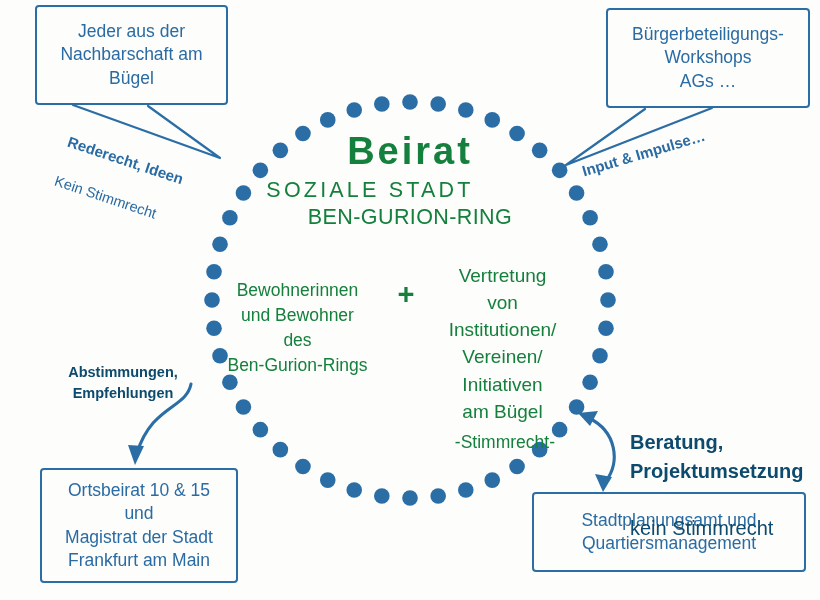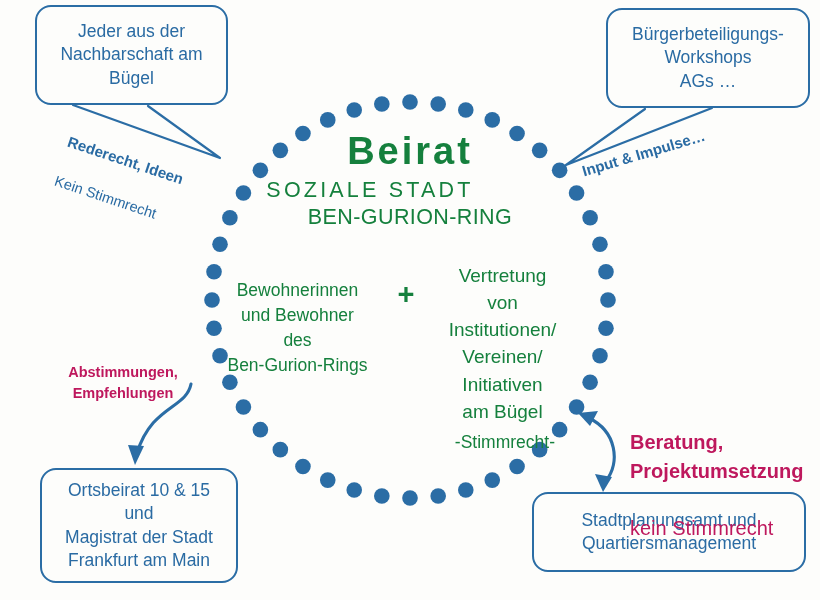--- a/index.html
+++ b/index.html
@@ -11,21 +11,21 @@
   }
   #stage{position:relative;width:820px;height:600px;}
 
   svg.layer{position:absolute;left:0;top:0;width:820px;height:600px;}
 
   
   .box{
     position:absolute;
     box-sizing:border-box;
     border:2.2px solid #2b6da5;
-    border-radius:16px;
+    border-radius:4px;
     background:#fdfdfb;
     color:#2a6ba3;
     display:flex;
     align-items:center;
     justify-content:center;
     text-align:center;
     line-height:1.32;
     white-space:pre-line;
   }
   #bubble-neighbourhood{left:35px;  top:5px;   width:193px; height:100px; font-size:17.5px;}
@@ -72,21 +72,21 @@
     font-size:15px;font-weight:bold;line-height:1.38;
   }
   #cap-rederecht .sub{font-weight:normal;font-size:14.5px;}
   #cap-input{
     left:580px;top:163px;
     transform:rotate(-16.5deg);transform-origin:0 0;
     font-size:15px;font-weight:bold;
   }
 
   
-  .cap{position:absolute;color:#be185d;white-space:pre-line;}
+  .cap{position:absolute;color:#0c4a6e;white-space:pre-line;}
   #cap-abstimmungen{
     left:48px;top:362px;width:150px;
     font-size:14.5px;font-weight:bold;line-height:1.42;text-align:center;
   }
   #cap-beratung{
     left:630px;top:400px;width:190px;
     font-size:20px;line-height:1.42;text-align:left;
   }
   #cap-beratung .b{font-weight:bold;}
 </style>

